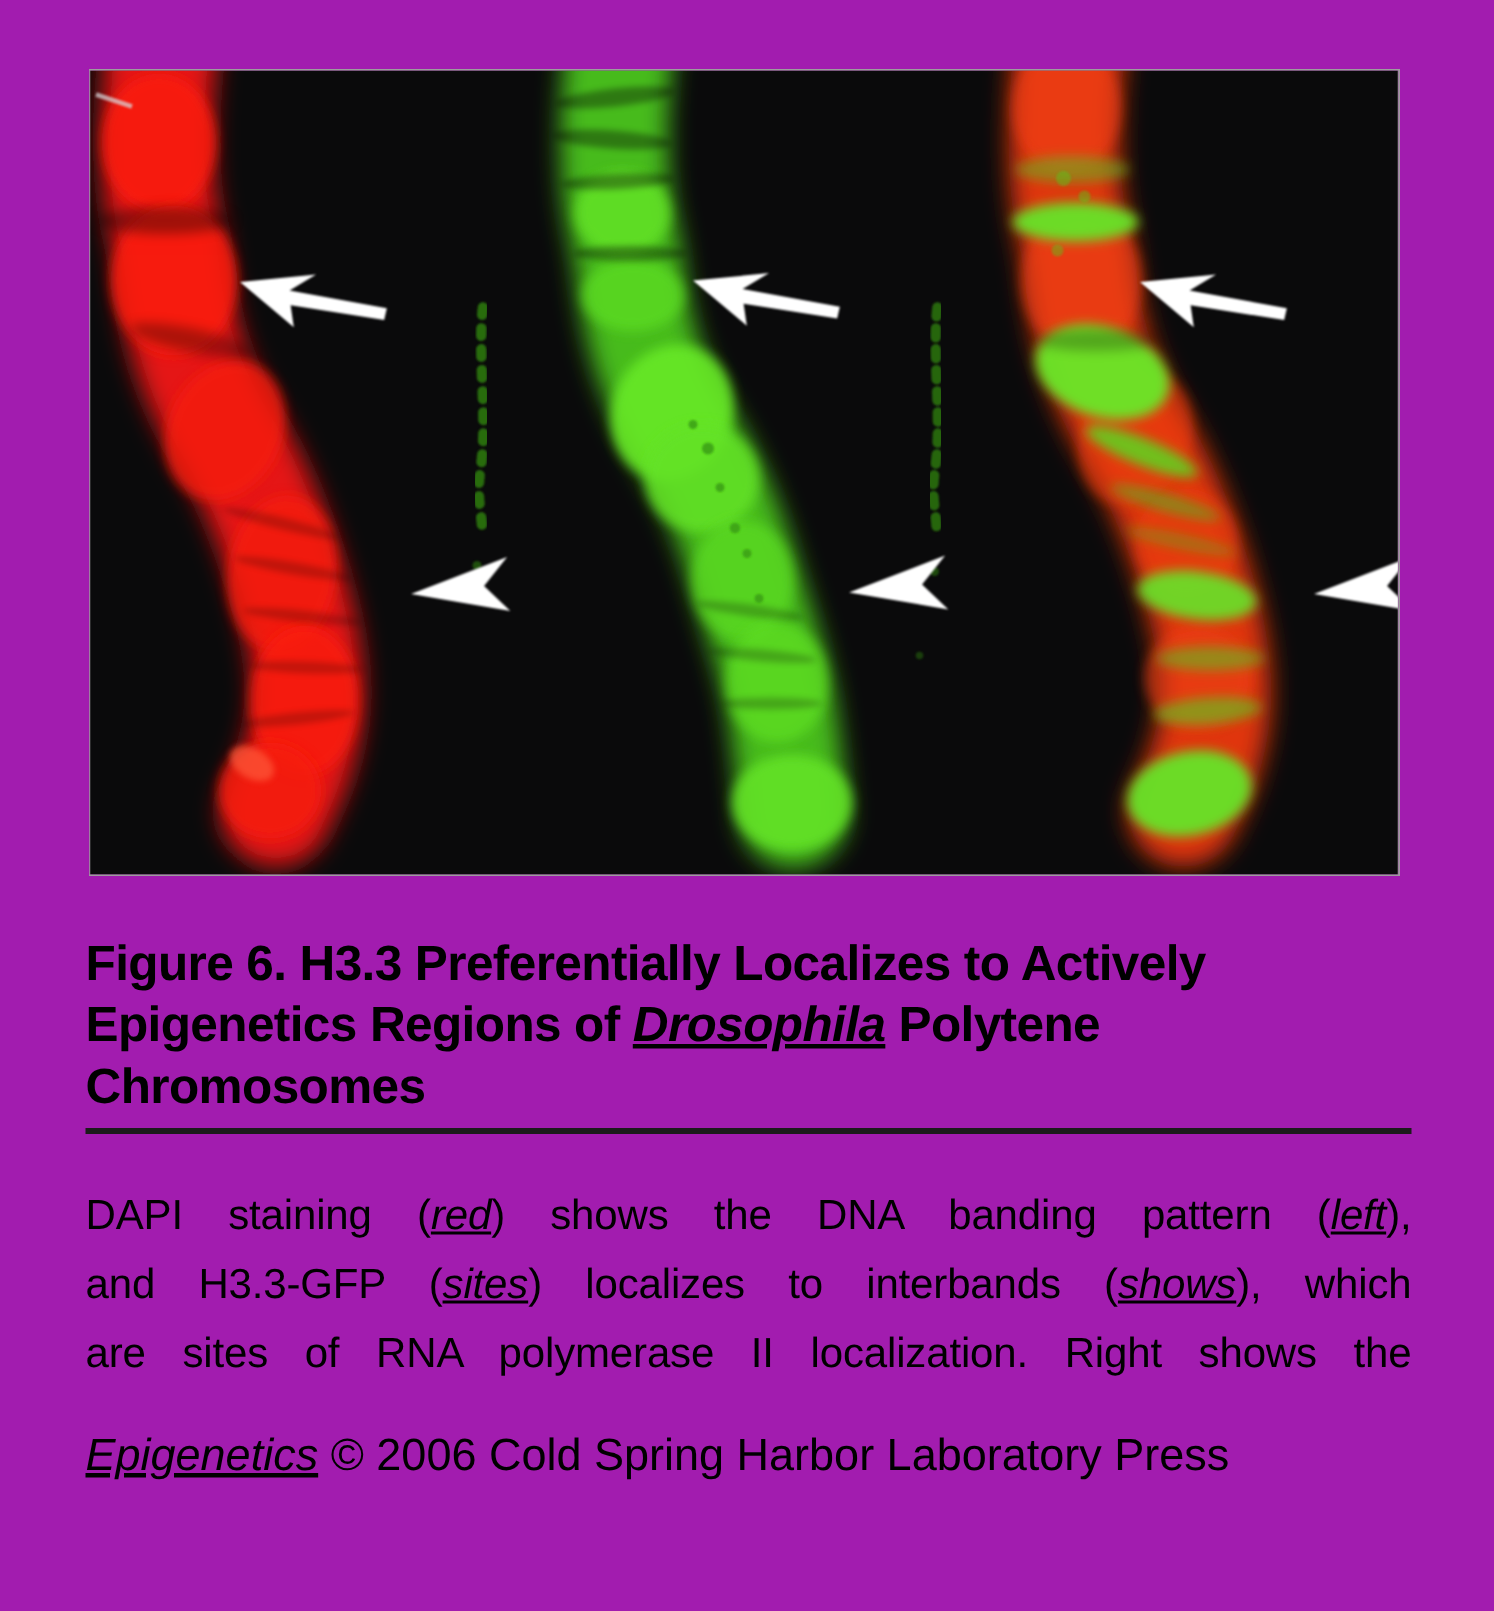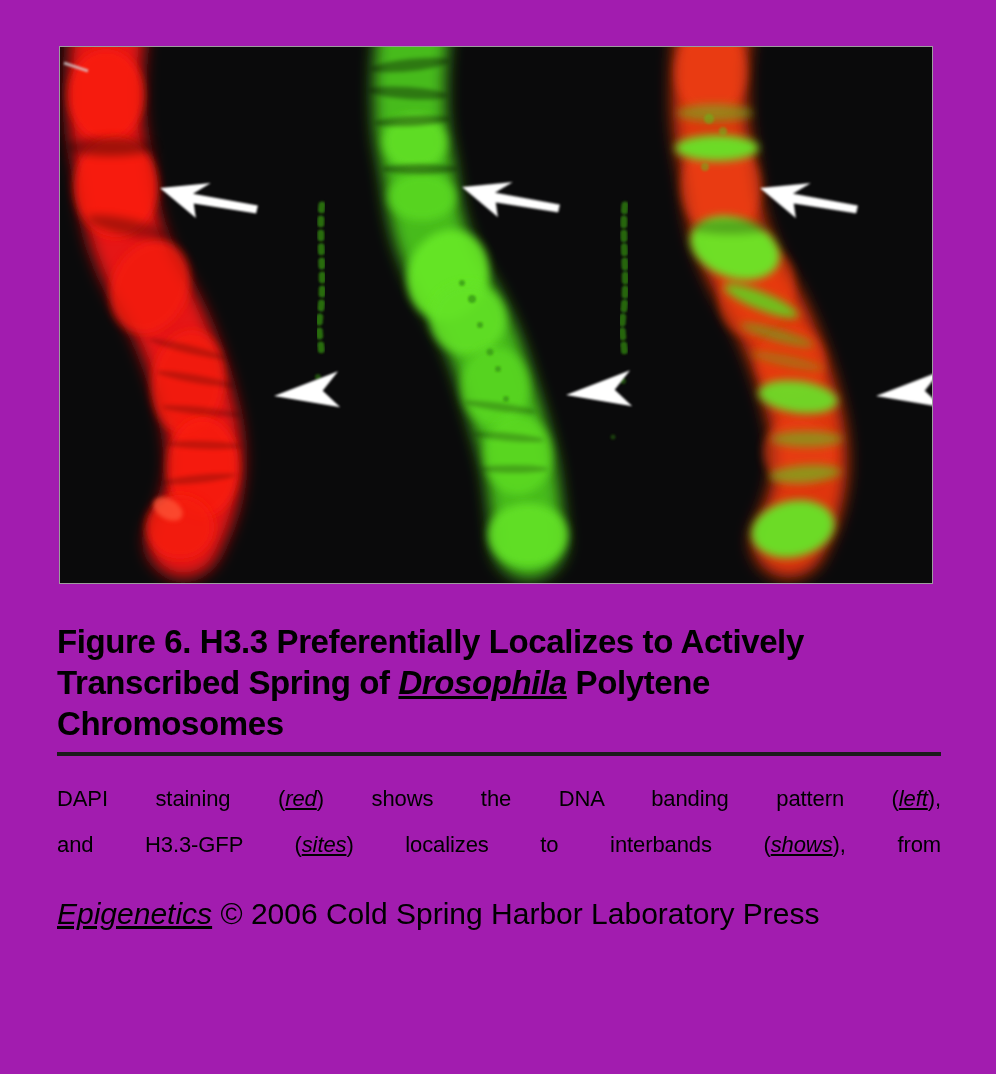--- a/index.html
+++ b/index.html
@@ -27,22 +27,22 @@
   .fig-title {
     font-size: 33px; font-weight: bold; line-height: 41px;
     letter-spacing: -0.4px; margin: 0;
   }
   .t-line { white-space: nowrap; }
   .rule {
     border: none; border-top: 4px solid #1b1b1b;
     margin: 8px 0 0 0; width: 100%;
   }
   .fig-body {
-    margin: 20px 0 0 0;
-    font-size: 22px; line-height: 46px; letter-spacing: -0.1px;
+    margin: 31px 0 0 0;
+    font-size: 28px; line-height: 46px; letter-spacing: -0.1px;
   }
   .cap-line.jl { text-align: justify; text-align-last: justify; }
   .credit {
     margin: 26px 0 0 0;
     font-size: 30px; line-height: 40px; white-space: nowrap;
   }
   .it { font-style: italic; text-decoration: underline; }
 </style>
 </head>
 <body>
@@ -166,24 +166,25 @@
         <use href="#aheadShape" transform="translate(214,349) rotate(-5)"></use>
         <use href="#aheadShape" transform="translate(506,348) rotate(-5)"></use>
         <use href="#aheadShape" transform="translate(816,349) rotate(-5)"></use>
       </g>
     </svg>
   </figure>
 
   <div class="caption">
     <div class="fig-title">
         <div class="t-line"><span>Figure 6. H3.3 Preferentially Localizes to Actively</span></div>
-        <div class="t-line"><span>Transcribed Spring of </span><span class="it">Drosophila</span><span> Polytene</span></div>
+        <div class="t-line"><span>Epigenetics Regions of </span><span class="it">Drosophila</span><span> Polytene</span></div>
         <div class="t-line"><span>Chromosomes</span></div>
       </div>
     <hr class="rule">
     <div class="fig-body">
         <div class="cap-line jl"><span>DAPI staining (</span><span class="it">red</span><span>) shows the DNA banding pattern (</span><span class="it">left</span><span>),</span></div>
-        <div class="cap-line jl"><span>and H3.3-GFP (</span><span class="it">sites</span><span>) localizes to interbands (</span><span class="it">shows</span><span>), from</span></div>
+        <div class="cap-line jl"><span>and H3.3-GFP (</span><span class="it">sites</span><span>) localizes to interbands (</span><span class="it">shows</span><span>), which</span></div>
+        <div class="cap-line jl"><span>are sites of RNA polymerase II localization. Right shows the</span></div>
       </div>
     <p class="credit"><span class="it">Epigenetics</span><span> © 2006 Cold Spring Harbor Laboratory Press</span></p>
   </div>
 
 </div>
 
 </body></html>

